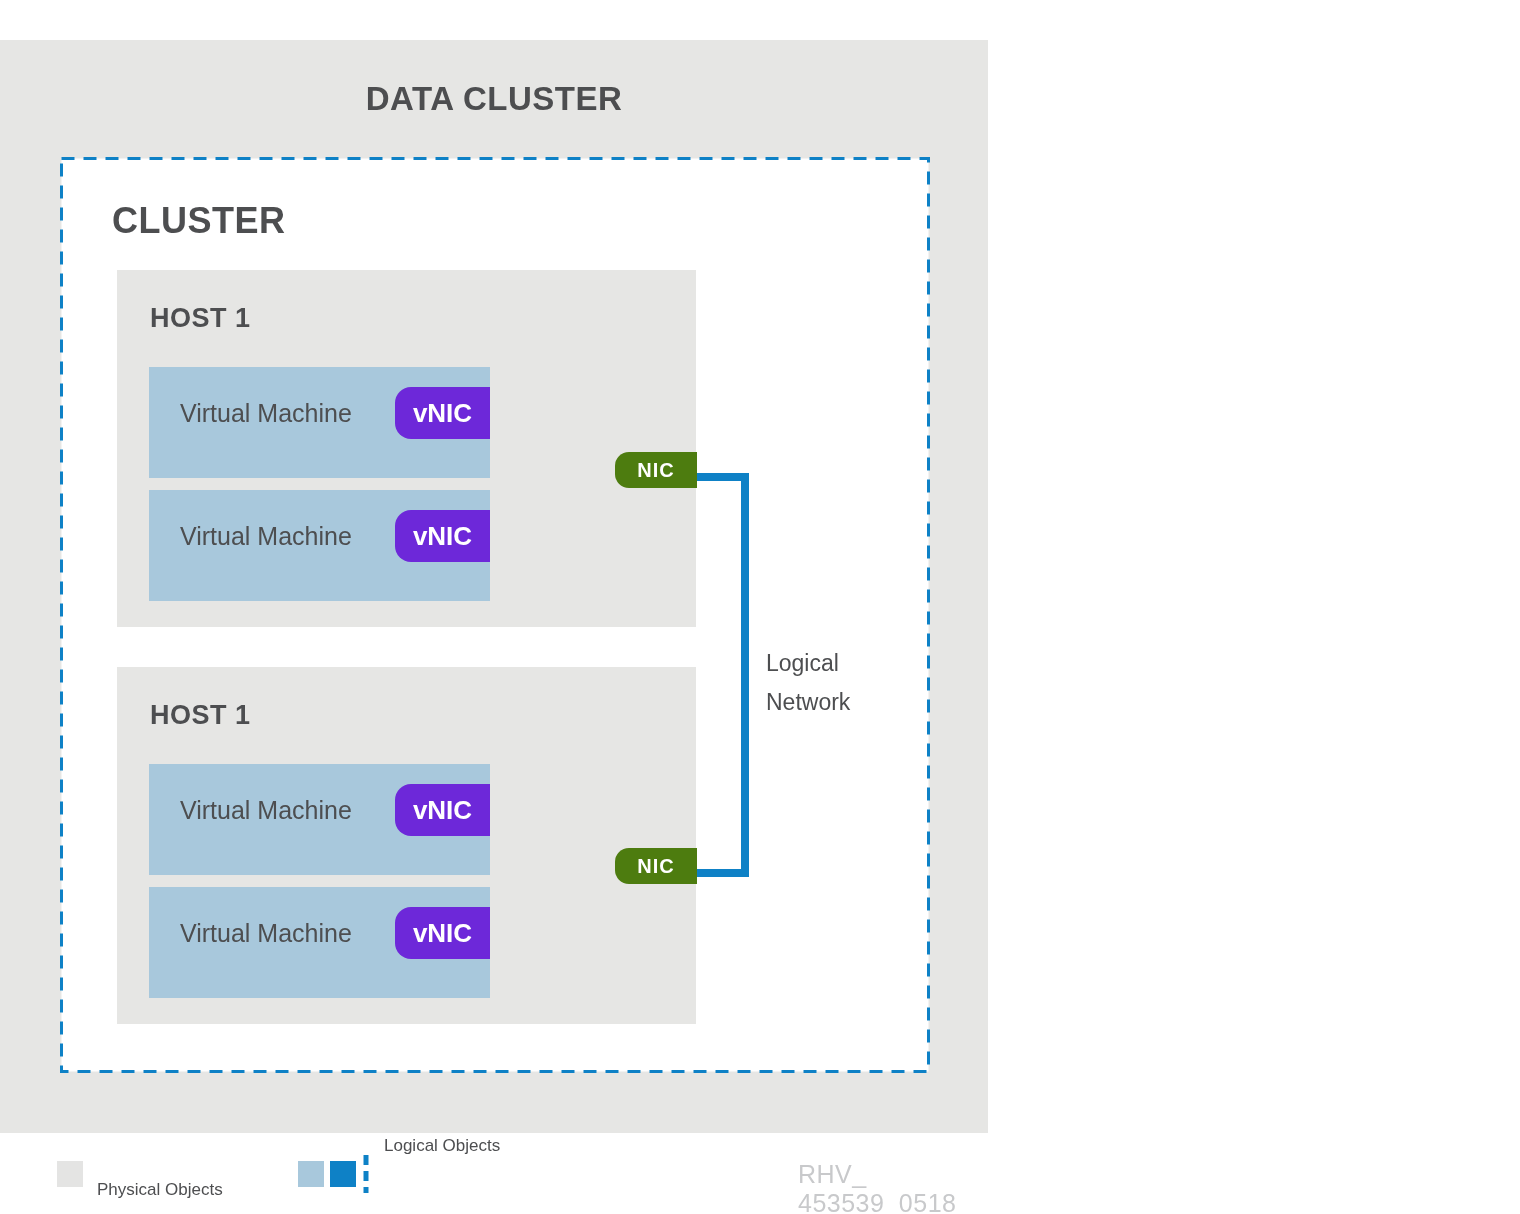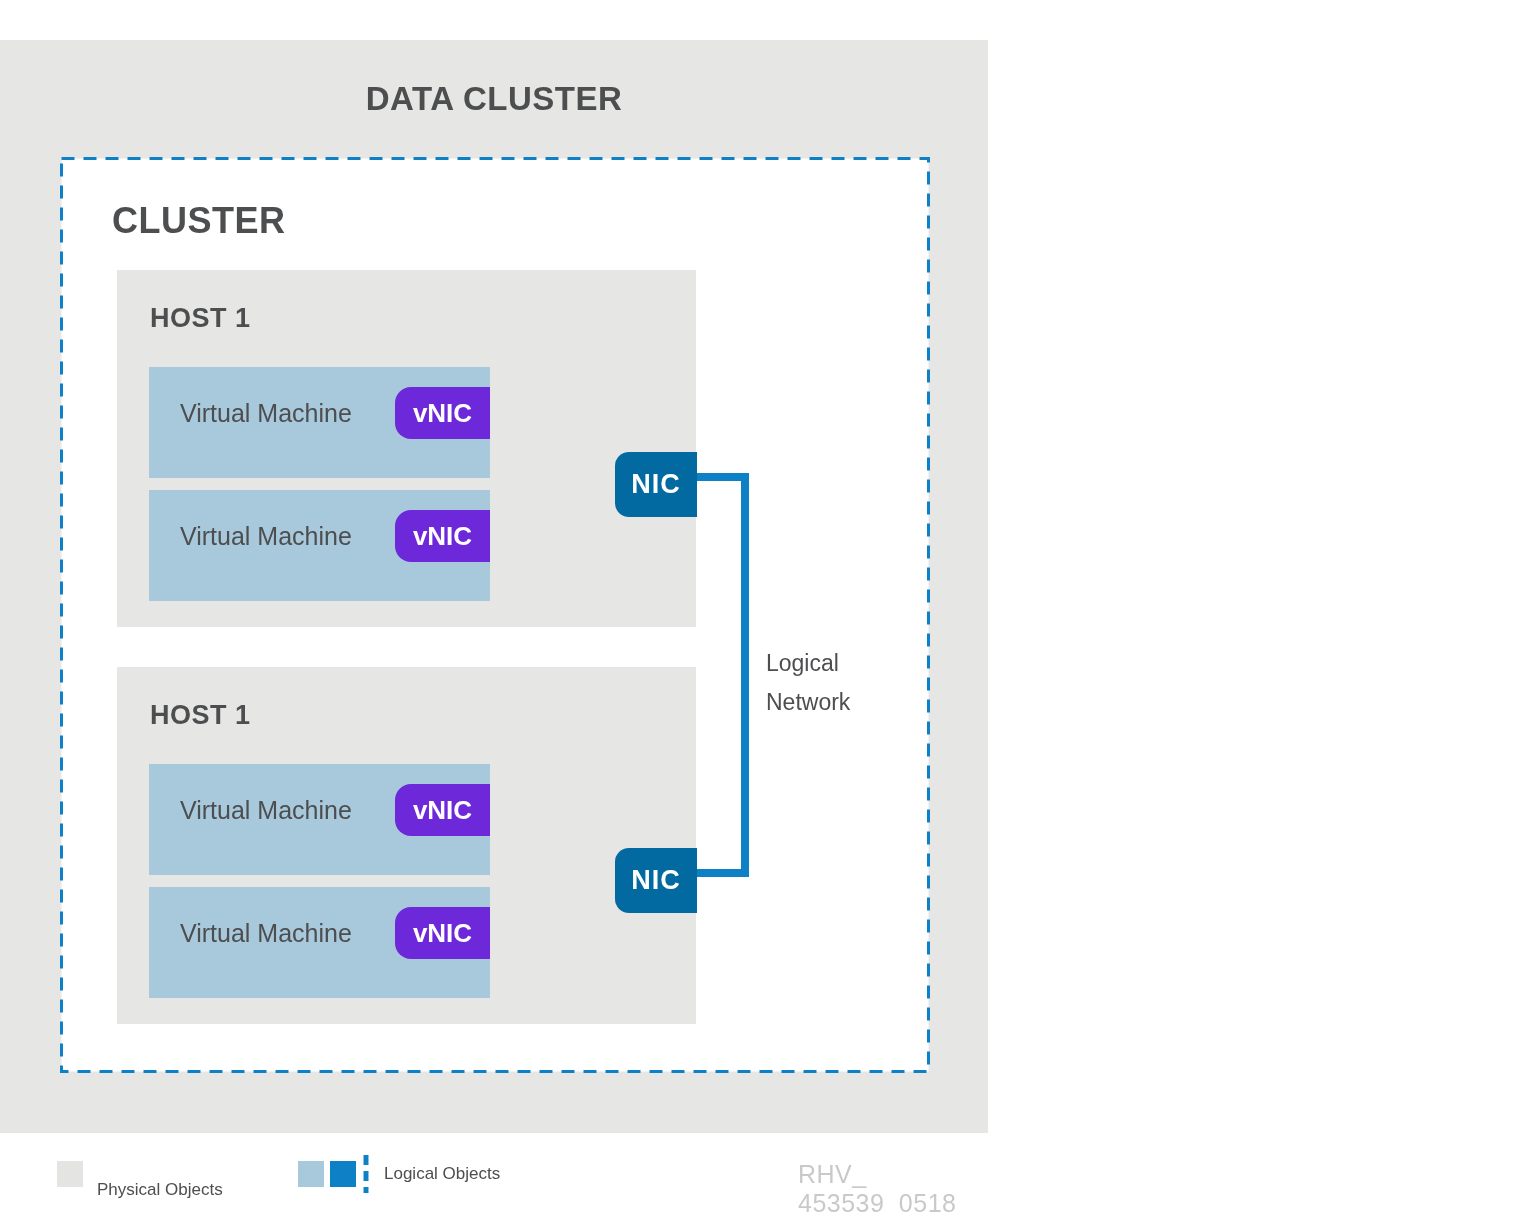--- a/index.html
+++ b/index.html
@@ -47,24 +47,24 @@
     font-size: 25px; font-weight: 500; color: #4d4e50;
   }
   .vnic-badge {
     position: absolute; right: 0; top: 20px; width: 95px; height: 52px;
     background: #6d28d9; border-radius: 16px 0 0 16px;
     display: flex; align-items: center; justify-content: center;
     color: #ffffff; font-size: 26px; font-weight: 700;
   }
 
   .nic-badge {
-    width: 82px; height: 65px; background: #0369a1;
+    width: 82px; height: 36px; background: #4d7c0f;
     border-radius: 14px 0 0 14px;
     display: flex; align-items: center; justify-content: center;
-    color: #ffffff; font-size: 27px; font-weight: 700; letter-spacing: 1px;
+    color: #ffffff; font-size: 20px; font-weight: 700; letter-spacing: 1px;
   }
   .nic1 { left: 615px; top: 452px; }
   .nic2 { left: 615px; top: 848px; }
 
   .seg { background: #0e81c6; }
 
   .logical-network-label {
     left: 766px; top: 644px; width: 118px;
     font-size: 23px; line-height: 39px; font-weight: 500; color: #4d4e50;
   }
@@ -134,17 +134,17 @@
   <div class="abs logical-network-label">Logical Network</div>
 
   <div class="abs legend-swatch" style="left:57px; top:1161px; background:#e4e4e3;"></div>
   <div class="abs legend-text" style="left:97px; top:1163px;margin-top:16px;">Physical Objects</div>
 
   <div class="abs legend-swatch" style="left:298px; top:1161px; background:#a8c8dc;"></div>
   <div class="abs legend-swatch" style="left:330px; top:1161px; background:#0e81c6;"></div>
   <svg class="abs" style="left:361px; top:1154px;" width="10" height="40" viewBox="0 0 10 40">
     <line x1="5" y1="1" x2="5" y2="39" stroke="#0e81c6" stroke-width="5" stroke-dasharray="10 6"></line>
   </svg>
-  <div class="abs legend-text" style="left:384px; top:1163px;">Logical Objects</div>
+  <div class="abs legend-text" style="left:384px; top:1135px;">Logical Objects</div>
 
   <div class="abs watermark">RHV_ 453539_0518</div>
 
 </div>
 
 </body></html>

